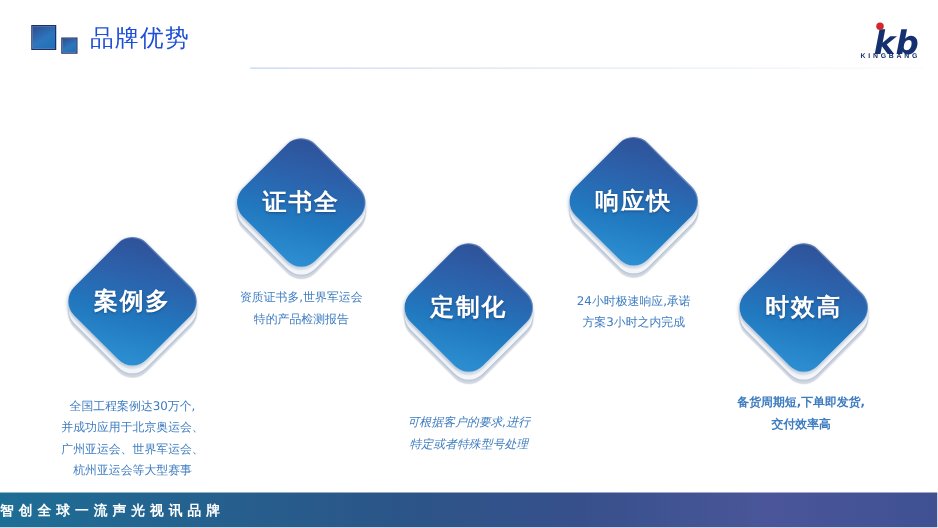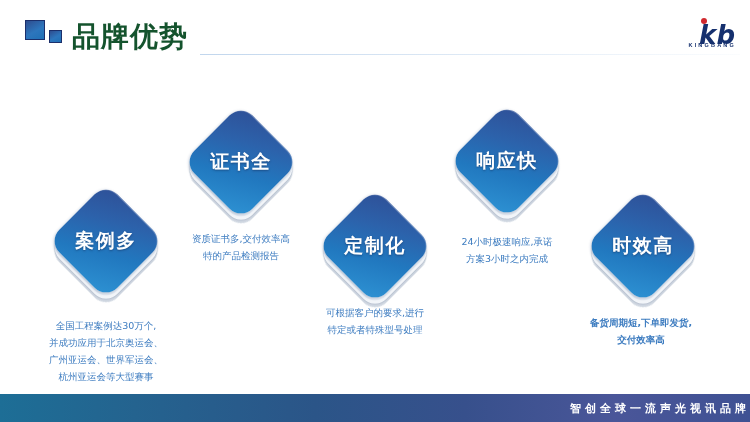--- a/index.html
+++ b/index.html
@@ -18,21 +18,21 @@
   .mark {
     position:absolute;
     background:linear-gradient(150deg,#2e4d8f 0%,#2d76bd 55%,#1f6fb5 100%);
     border:1.5px solid #1b2f6b;
   }
   .mark.big   { left:0px;  top:0px;  width:20px; height:20px; }
   .mark.small { left:24px; top:10px; width:13px; height:13px; }
 
   #page-title {
     position:absolute; left:72px; top:18px;
-    font-size:28px; font-weight:bold; color:#14532d;
+    font-size:19px; font-weight:normal; color:#1d4ed8;
     letter-spacing:1px;
     font-family:"DejaVu Sans","Liberation Sans",sans-serif;
   }
 
   #header-rule {
     position:absolute; left:200px; top:54px; width:540px; height:1px;
     background:linear-gradient(90deg,rgba(190,212,236,.95),rgba(225,236,248,.15));
   }
 
   
@@ -98,21 +98,21 @@
     font-size:9.5px;
     line-height:17px;
     white-space:pre-line;
     font-family:"DejaVu Sans","Liberation Sans",sans-serif;
   }
 
   
   #footer {
     position:absolute; left:0; bottom:0; width:750px; height:28px;
     background:linear-gradient(90deg,#1d6e96 0%,#24638f 18%,#2b5588 42%,#37508c 62%,#4a5699 82%,#3f5193 100%);
-    display:flex; align-items:center; justify-content:flex-end;margin-top:24px;
+    display:flex; align-items:center; justify-content:flex-start;margin-top:24px;
   }
   #footer-text {
     color:#ffffff; font-size:11px; font-weight:bold; letter-spacing:4px;
     font-family:"DejaVu Sans","Liberation Sans",sans-serif;
   }
 
   
   #brand-logo { position:absolute; right:12px; top:13px; height:34px; display:flex; align-items:flex-end; }
   #brand-cn {
     font-size:22px; font-weight:bold; color:#15306e; letter-spacing:0px;
@@ -176,33 +176,33 @@
   </div>
 
   <div class="feature" style="left:241px; top:106px;">
     <div class="diamond-wrap">
       <div class="plate p3"></div>
       <div class="plate p2"></div>
       <div class="plate p1"></div>
       <div class="plate top"></div>
       <div class="diamond-label">证书全</div>
     </div>
-    <div class="desc" style="left:-90px; top:68px; width:180px;">资质证书多,交付效率高
+    <div class="desc" style="left:-90px; top:68px; width:180px;">资质证书多,世界军运会
 特的产品检测报告</div>
   </div>
 
   <div class="feature" style="left:375px; top:190px;">
     <div class="diamond-wrap">
       <div class="plate p3"></div>
       <div class="plate p2"></div>
       <div class="plate p1"></div>
       <div class="plate top"></div>
       <div class="diamond-label">定制化</div>
     </div>
-    <div class="desc" style="left:-90px; top:58px; width:180px;">可根据客户的要求,进行
+    <div class="desc" style="left:-90px; top:84px; width:180px;font-style:italic;">可根据客户的要求,进行
 特定或者特殊型号处理</div>
   </div>
 
   <div class="feature" style="left:507px; top:105px;">
     <div class="diamond-wrap">
       <div class="plate p3"></div>
       <div class="plate p2"></div>
       <div class="plate p1"></div>
       <div class="plate top"></div>
       <div class="diamond-label">响应快</div>

